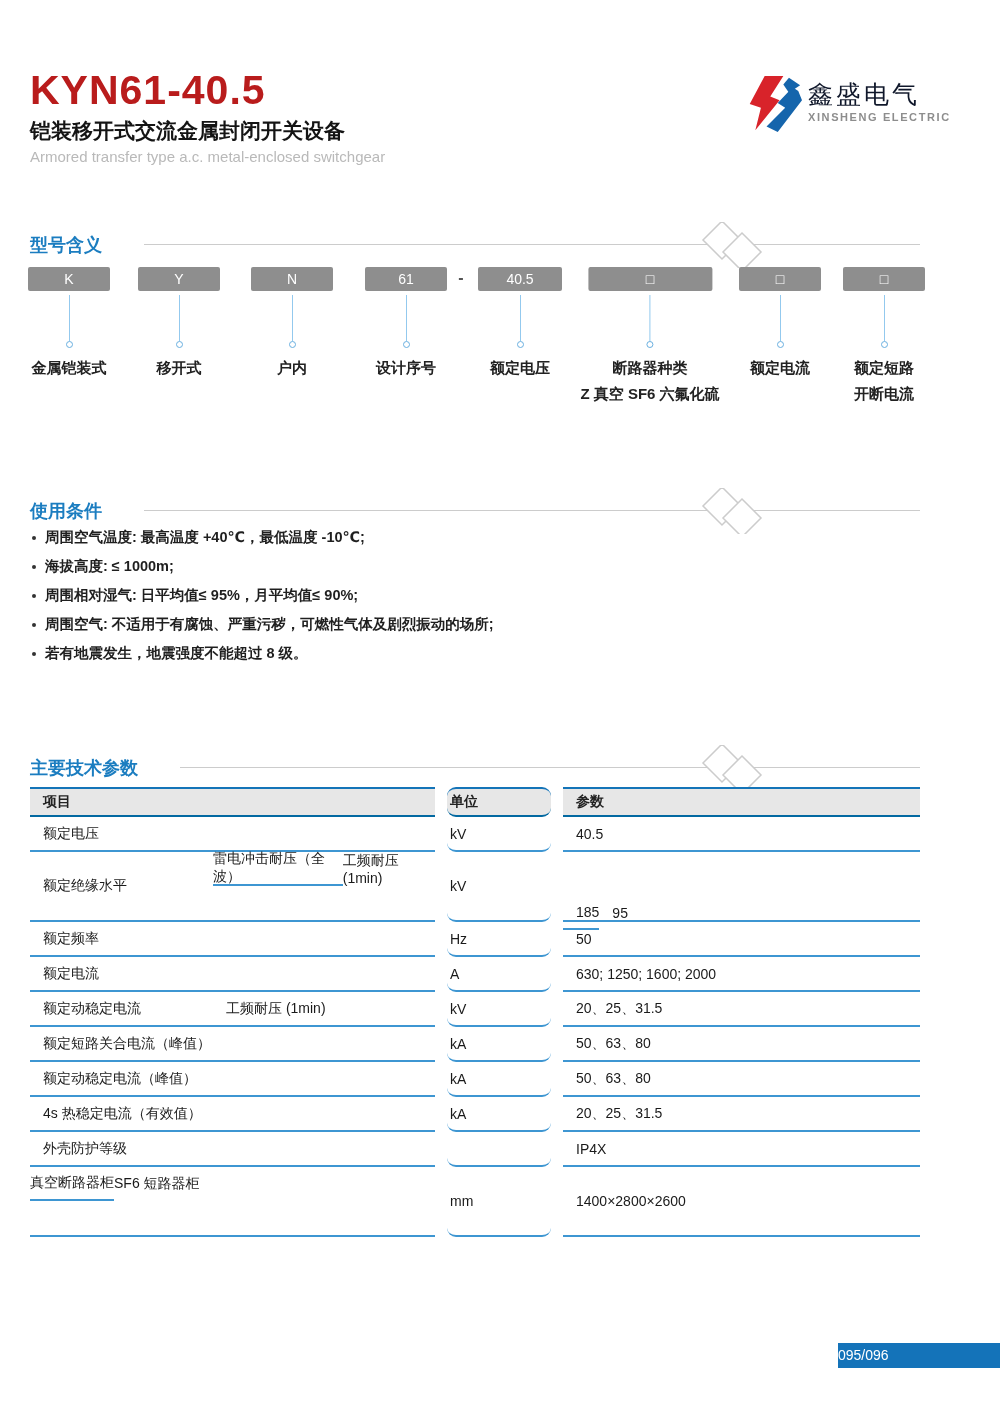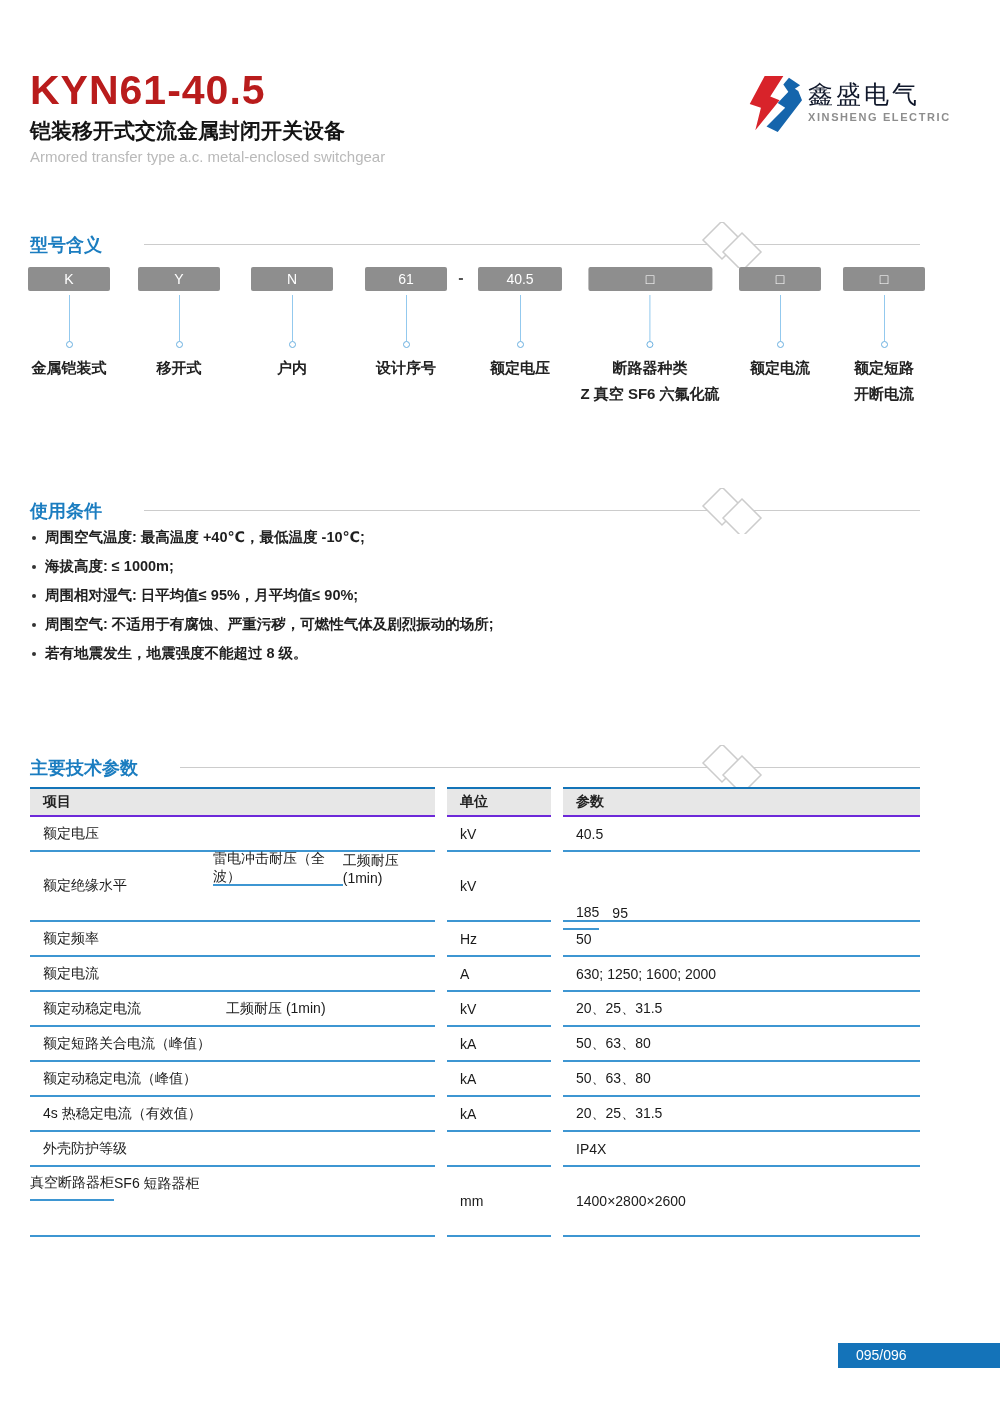--- a/index.html
+++ b/index.html
@@ -40,38 +40,38 @@
   .bullets{position:absolute;left:32px;top:523px;}
   .bullet{display:flex;align-items:center;height:29px;font-size:14.5px;font-weight:600;color:#1f1f1f;}
   .bullet-dot{width:4px;height:4px;border-radius:50%;background:#333;margin-right:9px;flex:0 0 auto;}
 
   
   .table{position:absolute;left:30px;top:787px;width:890px;}
   .row{display:flex;font-size:14px;color:#1a1a1a;}
   .cell{border-bottom:2px solid #3e96d2;display:flex;align-items:center;box-sizing:border-box;}
   .col-item{width:405px;padding-left:13px;}
   .col-gap{width:12px;}
-  .col-unit{width:104px;padding-left:13px;}
+  .col-unit{width:104px;padding-left:3px;border-radius:9px;}
   .col-val{flex:1;padding-left:13px;}
   .h35{height:35px;}
   .head .cell{height:30px;background:#e7e7e7;border-top:2px solid #1474b8;
-              border-bottom:2px solid #6d28d9;font-weight:600;color:#222;}
+              border-bottom:2px solid #0369a1;font-weight:600;color:#222;}
   .merged{padding-left:0;align-items:stretch;height:70px;}
   .merged .main{width:183px;padding-left:13px;display:flex;align-items:center;box-sizing:border-box;}
   .subcol{flex:1;display:flex;flex-direction:row;}
   .subcell{height:34px;display:flex;align-items:center;box-sizing:border-box;}
   .subcell.first{border-bottom:2px solid #3e96d2;}
   .col-val.merged .subcell{padding-left:13px;margin-top:44px;}
   .col-val.merged{padding-left:0;}
   .sublbl{flex:1;}
   .lblw{width:183px;flex:0 0 auto;}
 
   
   .footer{position:absolute;left:838px;top:1343px;width:162px;height:25px;background:#1473b9;
-          color:#fff;font-size:14px;line-height:25px;padding-left:18px;box-sizing:border-box;}
+          color:#fff;font-size:14px;line-height:25px;box-sizing:border-box;}
 </style>
 </head>
 <body>
 
 <div class="page">
 
   <div class="header">
     <div class="model-name">KYN61-40.5</div>
     <div class="title-cn">铠装移开式交流金属封闭开关设备</div>
     <div class="title-en">Armored transfer type a.c. metal-enclosed switchgear</div>

